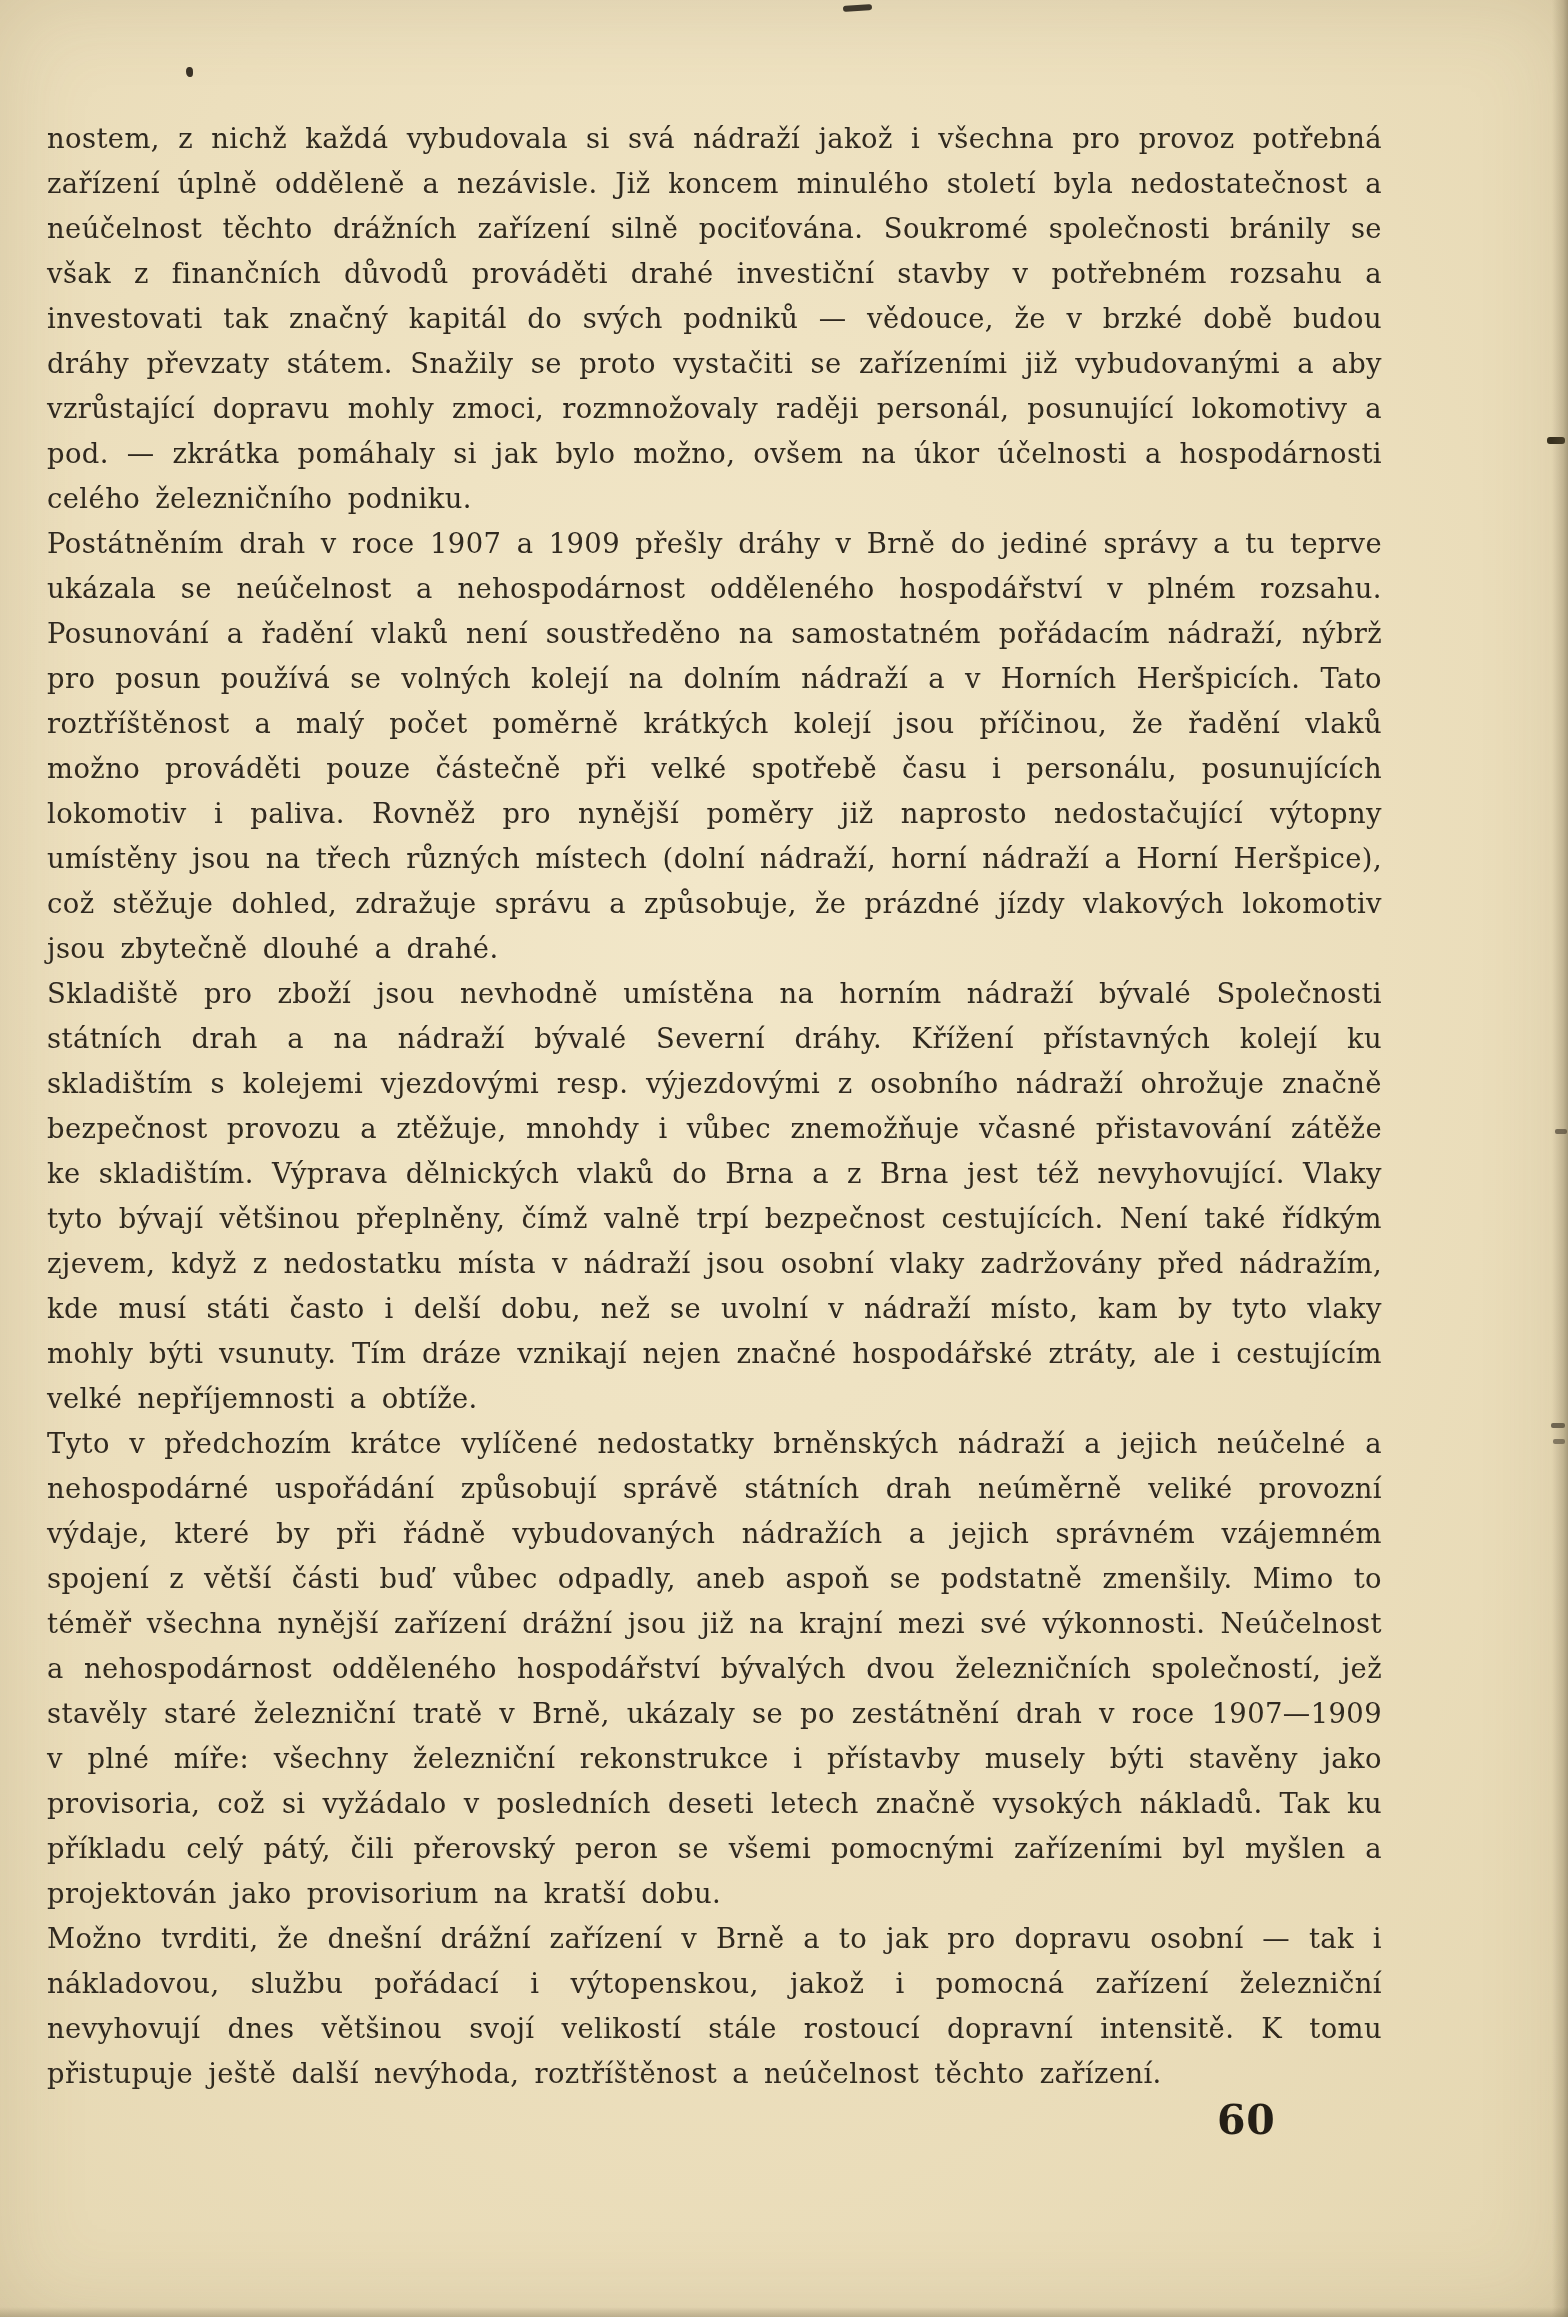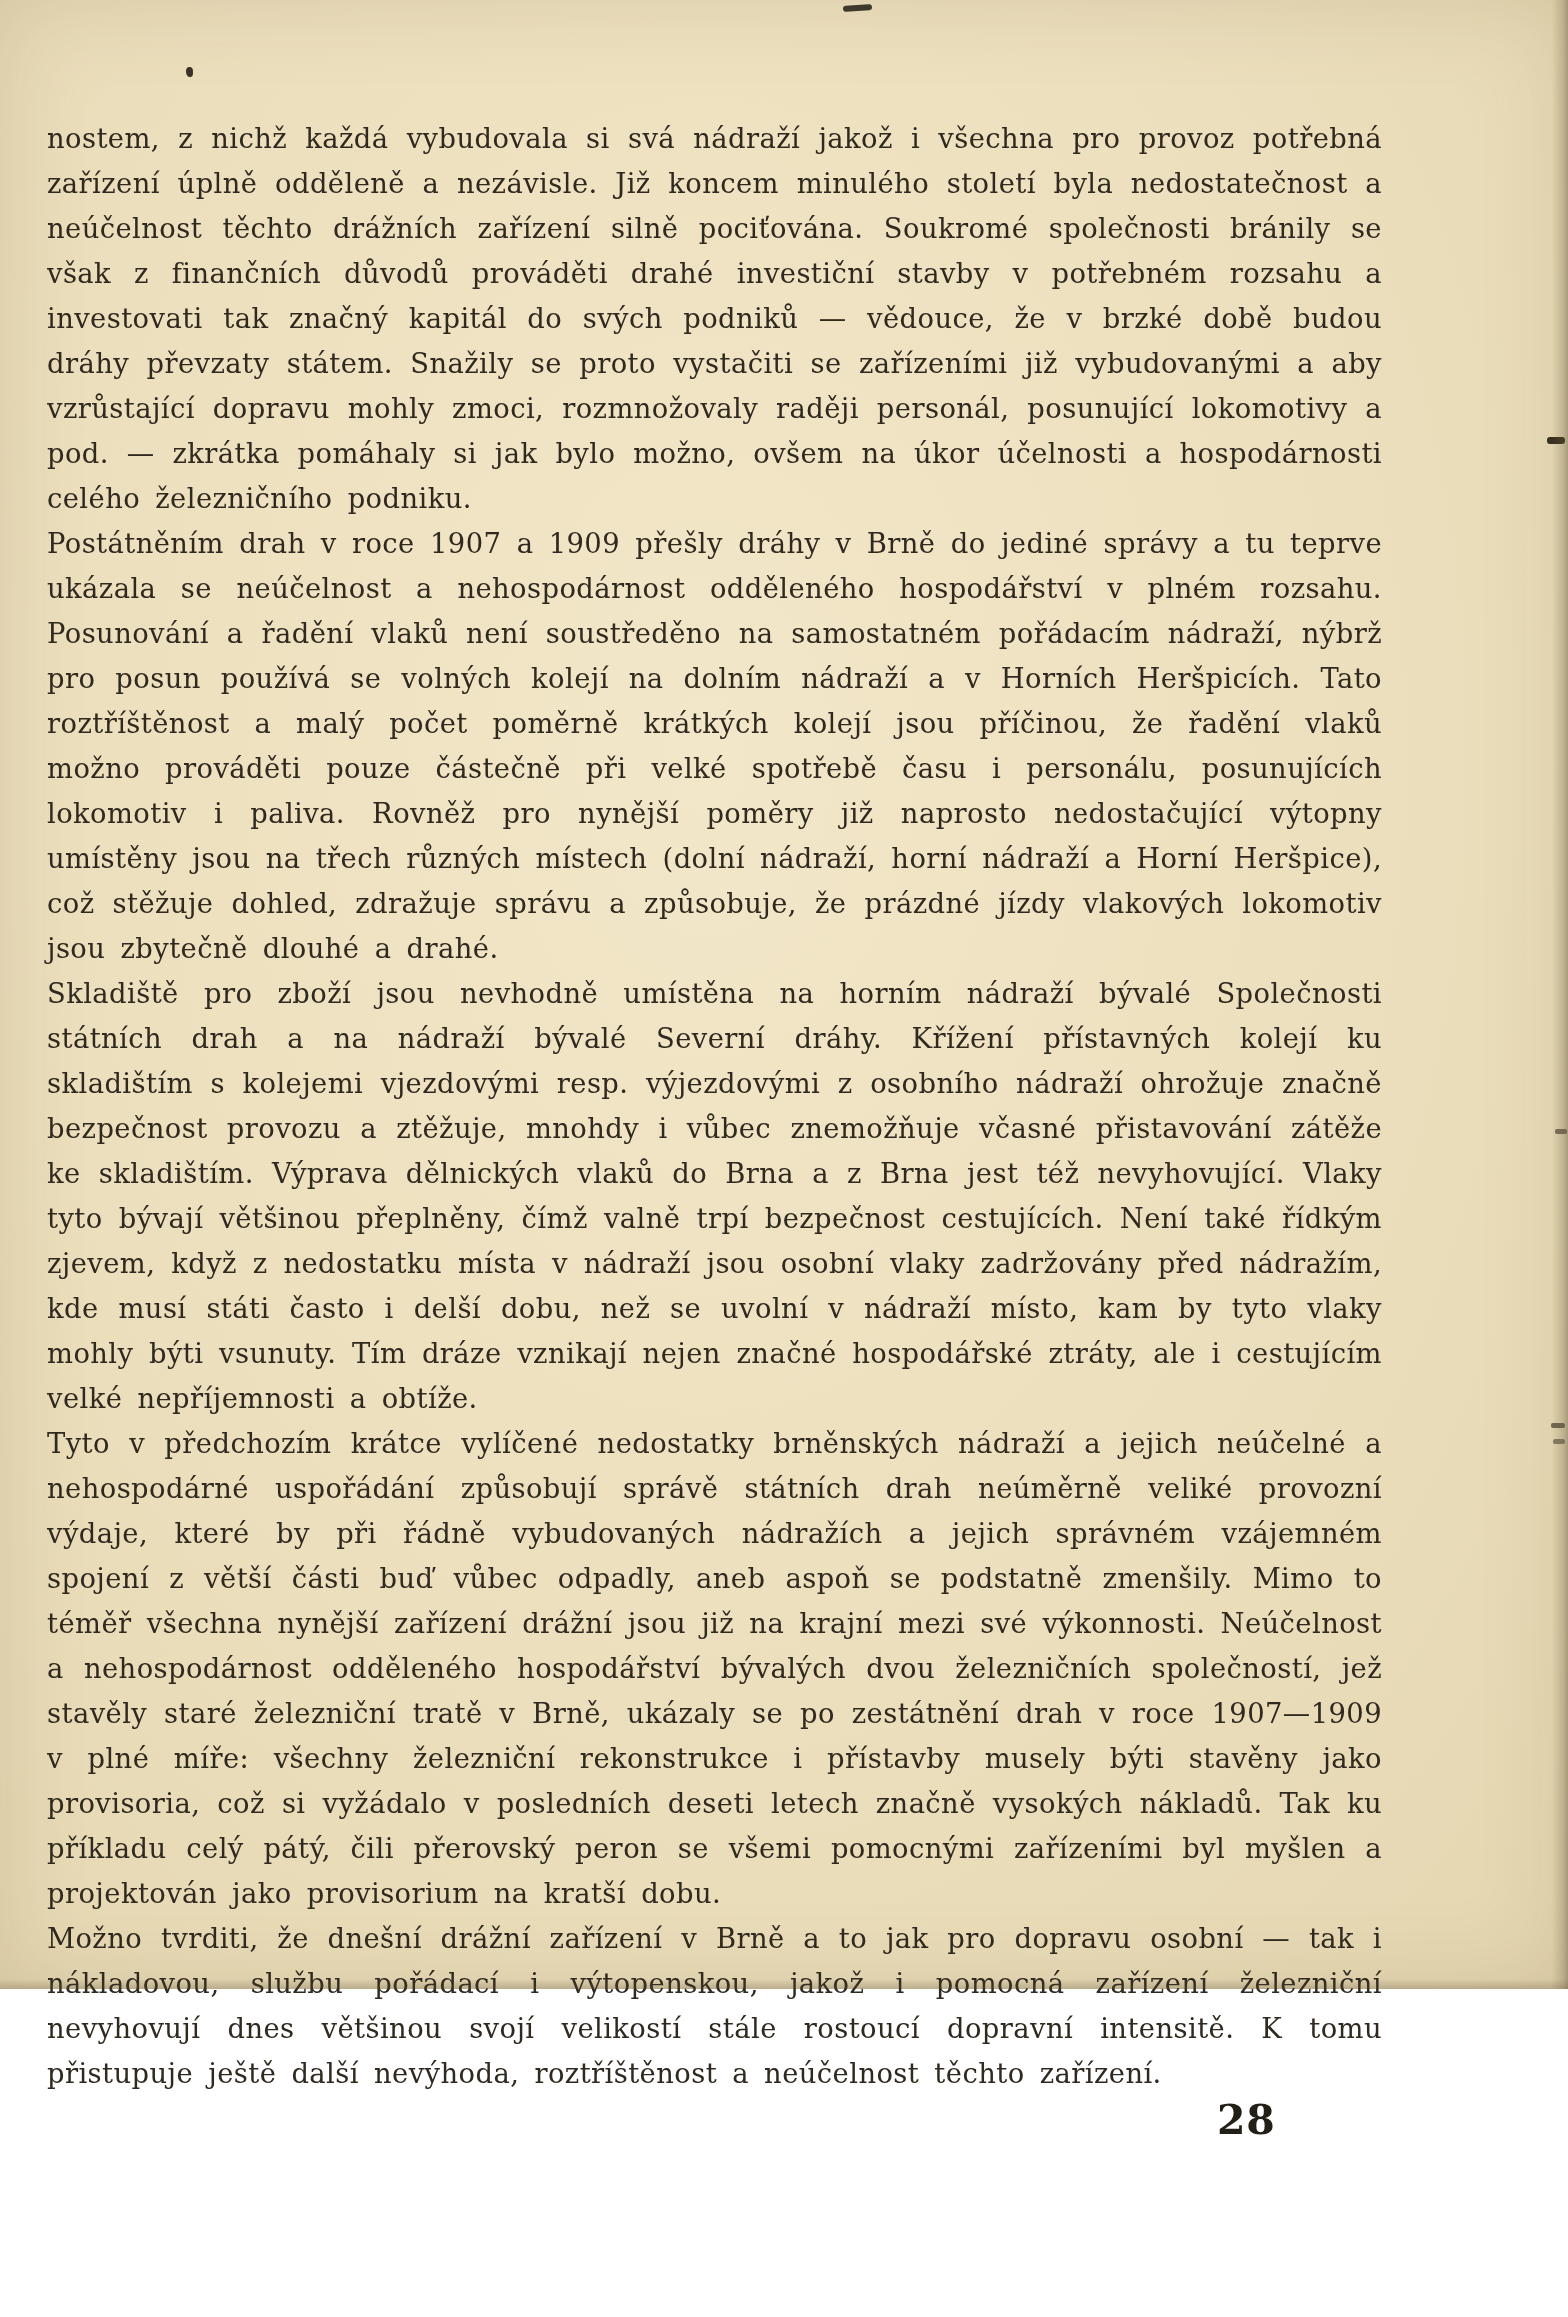--- a/index.html
+++ b/index.html
@@ -8,21 +8,21 @@
   }
   body {
     width: 1568px;
     height: 2317px;
     overflow: hidden;
     font-family: "DejaVu Serif", serif;
   }
   .page {
     position: relative;
     width: 1568px;
-    height: 1989px;
+    height: 2317px;
     background: radial-gradient(ellipse at 45% 38%, #f2e7c9 0%, #ecdfbd 55%, #e4d6b0 100%);
     box-sizing: border-box;
   }
   .vignette {
     position: absolute;
     inset: 0;
     pointer-events: none;
     box-shadow: inset 0 0 88px rgba(120, 100, 60, 0.18);
   }
   .text-block {
@@ -140,18 +140,18 @@
   <div class="artifact dash-right-4"></div>
 
   <div class="text-block">
       <p class="para"><span>nostem, z nichž každá vybudovala si svá nádraží jakož i všechna pro provoz potřebná zařízení úplně odděleně a nezávisle. Již koncem minulého století byla nedostatečnost a neúčelnost těchto drážních zařízení silně pociťována. Soukromé společnosti bránily se však z finančních důvodů prováděti drahé investiční stavby v potřebném rozsahu a investovati tak značný kapitál do svých podniků — vědouce, že v brzké době budou dráhy převzaty státem. Snažily se proto vystačiti se zařízeními již vybudovanými a aby vzrůstající dopravu mohly zmoci, rozmnožovaly raději personál, posunující lokomotivy a pod. — zkrátka pomáhaly si jak bylo možno, ovšem na úkor účelnosti a hospodárnosti celého železničního podniku.</span></p>
       <p class="para"><span>Postátněním drah v roce 1907 a 1909 přešly dráhy v Brně do jediné správy a tu teprve ukázala se neúčelnost a nehospodárnost odděleného hospodářství v plném rozsahu. Posunování a řadění vlaků není soustředěno na samostatném pořádacím nádraží, nýbrž pro posun používá se volných kolejí na dolním nádraží a v Horních Heršpicích. Tato roztříštěnost a malý počet poměrně krátkých kolejí jsou příčinou, že řadění vlaků možno prováděti pouze částečně při velké spotřebě času i personálu, posunujících lokomotiv i paliva. Rovněž pro nynější poměry již naprosto nedostačující </span><span class="italic">výtopny</span><span> umístěny jsou na třech různých místech (dolní nádraží, horní nádraží a Horní Heršpice), což stěžuje dohled, zdražuje správu a způsobuje, že prázdné jízdy vlakových lokomotiv jsou zbytečně dlouhé a drahé.</span></p>
       <p class="para"><span class="italic">Skladiště pro zboží</span><span> jsou nevhodně umístěna na horním nádraží bývalé Společnosti státních drah a na nádraží bývalé Severní dráhy. Křížení přístavných kolejí ku skladištím s kolejemi vjezdovými resp. výjezdovými z osobního nádraží ohrožuje značně bezpečnost provozu a ztěžuje, mnohdy i vůbec znemožňuje včasné přistavování zátěže ke skladištím. Výprava dělnických vlaků do Brna a z Brna jest též nevyhovující. Vlaky tyto bývají většinou přeplněny, čímž valně trpí bezpečnost cestujících. Není také řídkým zjevem, když z nedostatku místa v nádraží jsou osobní vlaky zadržovány před nádražím, kde musí státi často i delší dobu, než se uvolní v nádraží místo, kam by tyto vlaky mohly býti vsunuty. Tím dráze vznikají nejen značné hospodářské ztráty, ale i cestujícím velké nepříjemnosti a obtíže.</span></p>
       <p class="para"><span>Tyto v předchozím krátce vylíčené nedostatky brněnských nádraží a jejich neúčelné a nehospodárné uspořádání způsobují správě státních drah neúměrně veliké provozní výdaje, které by při řádně vybudovaných nádražích a jejich správném vzájemném spojení z větší části buď vůbec odpadly, aneb aspoň se podstatně zmenšily. Mimo to téměř všechna nynější zařízení drážní jsou již na krajní mezi své výkonnosti. Neúčelnost a nehospodárnost odděleného hospodářství bývalých dvou železničních společností, jež stavěly staré železniční tratě v Brně, ukázaly se po zestátnění drah v roce 1907—1909 v plné míře: všechny železniční rekonstrukce i přístavby musely býti stavěny jako provisoria, což si vyžádalo v posledních deseti letech značně vysokých nákladů. Tak ku příkladu celý pátý, čili přerovský peron se všemi pomocnými zařízeními byl myšlen a projektován jako provisorium na kratší dobu.</span></p>
       <p class="para"><span class="italic">Možno tvrditi, že dnešní drážní zařízení v Brně a to jak pro dopravu osobní — tak i nákladovou, službu pořádací i výtopenskou, jakož i pomocná zařízení železniční nevyhovují dnes většinou svojí velikostí stále rostoucí dopravní intensitě.</span><span> K tomu přistupuje </span><span class="italic">ještě další nevýhoda, roztříštěnost a neúčelnost těchto zařízení.</span></p>
     </div>
 
-  <div class="page-number">28</div>
+  <div class="page-number">60</div>
 
   <div class="edge-right"></div>
   <div class="edge-bottom"></div>
 </div>
 
 
 </body></html>

